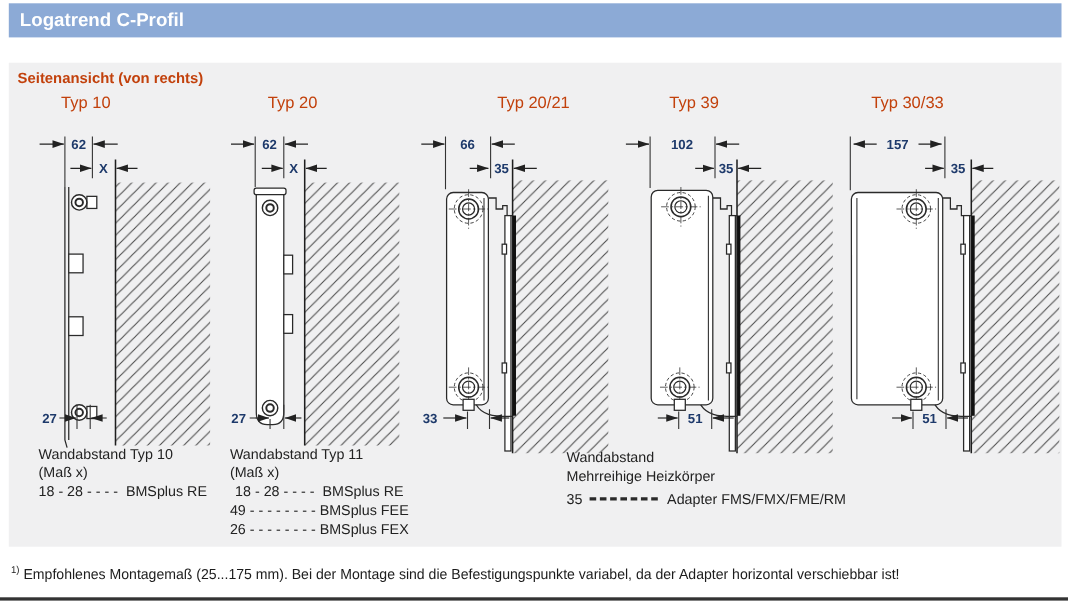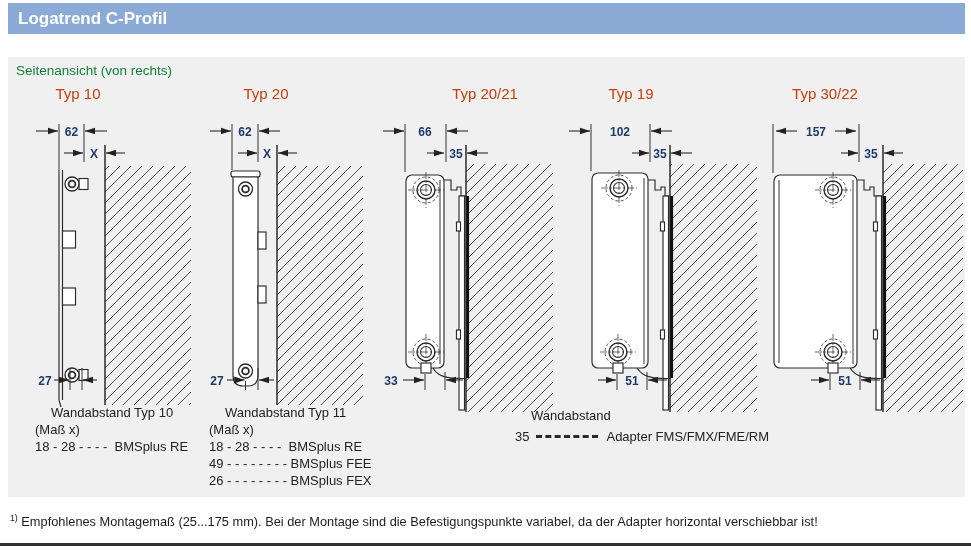--- a/index.html
+++ b/index.html
@@ -3,26 +3,26 @@
 <meta charset="utf-8">
 <style>
   html,body{margin:0;padding:0;}
   body{
     width:971px;height:550px;position:relative;background:#ffffff;
     font-family:"Liberation Sans", sans-serif;color:#222;overflow:hidden;
   }
   .band{position:absolute;left:8px;top:3px;width:957px;height:31px;background:#8caad6;}
   .band h1{margin:0;padding:5px 16px 0 10px;font-size:17px;line-height:22px;font-weight:bold;color:#ffffff;}
   .panel{position:absolute;left:8px;top:57px;width:957px;height:440px;background:#f0f0f1;}
-  .panel-heading{position:absolute;left:8px;top:6px;font-size:13.5px;font-weight:normal;color:#15803d;}
+  .panel-heading{position:absolute;left:8px;top:6px;font-size:13.5px;font-weight:bold;color:#c2410c;}
   .type-label{position:absolute;top:28px;transform:translateX(-50%);font-size:15px;color:#c2410c;white-space:nowrap;}
   .diagram-svg{position:absolute;left:0;top:0;}
   .legend{position:absolute;font-size:13px;line-height:17px;color:#222;white-space:nowrap;}
-  .legend .lg-title{font-weight:normal;margin-left:16px;}
-  .lg-row{white-space:pre;}
+  .legend .lg-title{font-weight:normal;}
+  .lg-row{white-space:pre;text-align:center;}
   .lg-flexrow{display:flex;align-items:center;margin-top:4px;}
   .lg-lead-bold{width:62px;height:0;border-top:3px dashed #2a2a2a;margin:0 8px 0 7px;}
   .footnote{position:absolute;left:10px;top:513px;width:957px;font-size:13.2px;color:#1c1c1c;
     transform:scaleX(0.97);transform-origin:left;white-space:nowrap;}
   .footnote sup{font-size:9px;}
   .bottom-rule{position:absolute;left:0;top:543px;width:971px;height:3px;background:#333333;}
   
   .ln{stroke:#2a2a2a;stroke-width:1.15;fill:none;}
   .lnw{stroke:#2a2a2a;stroke-width:1.15;fill:#ffffff;}
   .thin{stroke:#333;stroke-width:1;fill:none;}
@@ -37,22 +37,22 @@
 <div class="band">
   <h1>Logatrend C-Profil</h1>
 </div>
 
 <div class="panel">
   <div class="panel-heading">Seitenansicht (von rechts)</div>
 
   <div class="type-label" style="left:70px">Typ 10</div>
   <div class="type-label" style="left:258px">Typ 20</div>
   <div class="type-label" style="left:477px">Typ 20/21</div>
-  <div class="type-label" style="left:623px">Typ 19</div>
-  <div class="type-label" style="left:817px">Typ 30/22</div>
+  <div class="type-label" style="left:623px">Typ 39</div>
+  <div class="type-label" style="left:817px">Typ 30/33</div>
 
   <svg class="diagram-svg" width="957" height="440" viewBox="8 57 957 440">
     <defs>
       <pattern id="hatch" width="11" height="11" patternUnits="userSpaceOnUse">
         <path d="M-2.75,2.75 l5.5,-5.5 M0,11 L11,0 M8.25,13.75 l5.5,-5.5" stroke="#4d4d4d" stroke-width="1"></path>
       </pattern>
       <marker id="arr" viewBox="0 0 10 8" refX="9.8" refY="4" markerWidth="10" markerHeight="8" orient="auto">
         <path d="M0,0.7 L10,4 L0,7.3 Z" fill="#222"></path>
       </marker>
       <g id="valve">
@@ -205,20 +205,21 @@
   <div class="legend" style="left:201px;top:347px;">
     <div class="lg-title">Wandabstand Typ 11</div>
     <div>(Maß x)</div>
     <div class="lg-row">18 - 28 - - - -  BMSplus RE</div>
     <div class="lg-row">49 - - - - - - - - BMSplus FEE</div>
     <div class="lg-row">26 - - - - - - - - BMSplus FEX</div>
   </div>
 
   <div class="legend" style="left:507px;top:350px;">
     <div class="lg-title">Wandabstand</div>
+    <div>Mehrreihige Heizkörper</div>
     <div class="lg-flexrow">
       <span>35</span>
       <span class="lg-lead-bold"></span>
       <span>Adapter FMS/FMX/FME/RM</span>
     </div>
   </div>
 </div>
 
 <div class="footnote">
   <sup>1)</sup>

